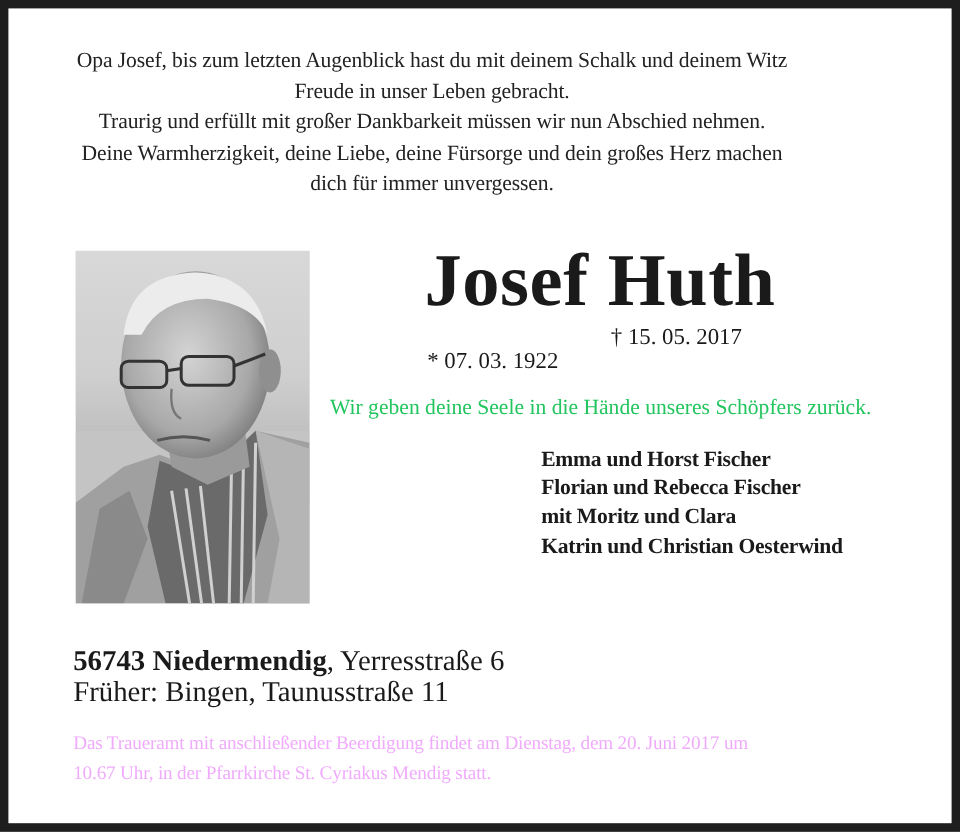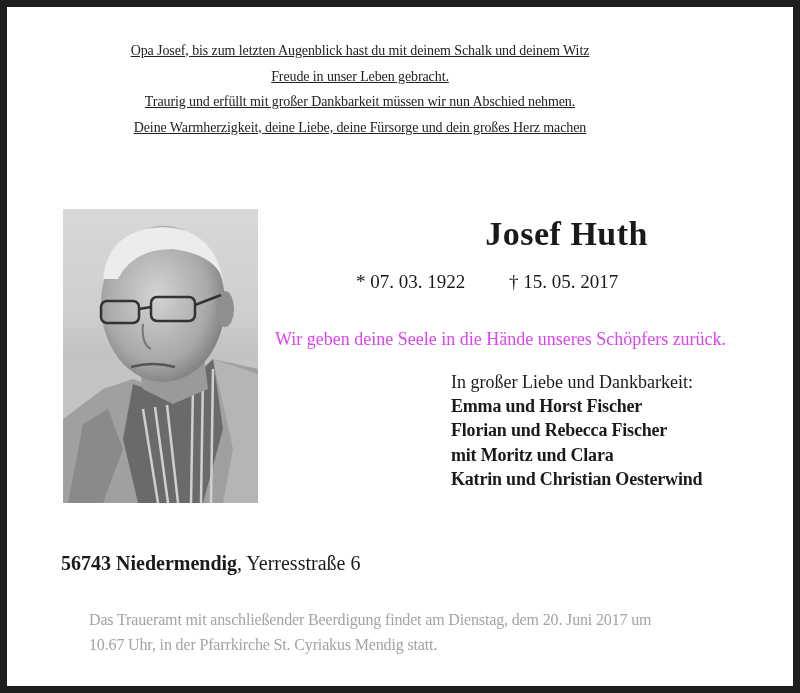--- a/index.html
+++ b/index.html
@@ -22,112 +22,110 @@
       width: 786px;
       height: 679px;
       background: #ffffff;
     }
     .intro {
       position: absolute;
       left: 0;
       top: 38px;
       width: 720px;
       text-align: center;
-      font-size: 14px;
+      font-size: 18px;
       line-height: 25.5px;
       color: #222;
       letter-spacing: -0.1px;
-      text-decoration: underline;
     }
     .intro div { white-space: nowrap; }
     .photo {
       position: absolute;
       left: 63px;
       top: 209px;
       width: 195px;
       height: 294px;
       overflow: hidden;
       background: #d2d2d2;
     }
     .photo svg { display: block; }
     .name {
       position: absolute;
-      left: 328px;
+      left: 340px;
       top: 204px;
       width: 320px;
-      text-align: right;
-      font-size: 34px;
+      text-align: center;
+      font-size: 62px;
       font-weight: bold;
       line-height: 60px;
       color: #1a1a1a;
       letter-spacing: 0.5px;
     }
     .dates {
       position: absolute;
       top: 270px;
       font-size: 19px;
       line-height: 24px;
       color: #1a1a1a;
       white-space: nowrap;
     }
-    .birth { left: 356px; }
+    .birth { left: 356px; margin-top: 20px; }
     .death { left: 509px; }
     .verse {
       position: absolute;
       left: 275px;
       top: 327px;
       font-size: 18px;
       line-height: 24px;
       white-space: nowrap;
-      color: #d946ef;
+      color: #22c55e;
     }
     .mourners {
       position: absolute;
       left: 451px;
       top: 370px;
       font-size: 18px;
       line-height: 24.2px;
       white-space: nowrap;
       color: #1a1a1a;
     }
     .mourners .lead { font-weight: normal; }
     .mourners .fam { font-weight: bold; letter-spacing: -0.2px; }
     .address {
       position: absolute;
       left: 61px;
       top: 538px;
-      font-size: 20px;
+      font-size: 24px;
       line-height: 26px;
       white-space: nowrap;
       color: #1a1a1a;
-      margin-top: 12px;
     }
     .address .strong { font-weight: bold; }
     .notice {
       position: absolute;
       left: 61px;
       top: 607px;
       font-size: 16px;
       line-height: 25px;
       white-space: nowrap;
-      color: #a3a3a3;
+      color: #f0abfc;
       letter-spacing: -0.15px;
-      margin-left: 28px;
     }
   </style>
 </head>
 <body>
 
 <div class="frame"></div>
 
 <div class="intro">
   <div>Opa Josef, bis zum letzten Augenblick hast du mit deinem Schalk und deinem Witz</div>
   <div>Freude in unser Leben gebracht.</div>
   <div>Traurig und erfüllt mit großer Dankbarkeit müssen wir nun Abschied nehmen.</div>
   <div>Deine Warmherzigkeit, deine Liebe, deine Fürsorge und dein großes Herz machen</div>
+  <div>dich für immer unvergessen.</div>
 </div>
 
 <div class="photo">
   <svg width="195" height="294" viewBox="0 0 195 294" xmlns="http://www.w3.org/2000/svg">
     <defs>
       <linearGradient id="bg" x1="0" y1="0" x2="0" y2="1">
         <stop offset="0" stop-color="#d8d8d8"></stop>
         <stop offset="0.35" stop-color="#cfcfcf"></stop>
         <stop offset="0.55" stop-color="#bdbdbd"></stop>
         <stop offset="1" stop-color="#c8c8c8"></stop>
@@ -175,27 +173,27 @@
   </svg>
 </div>
 
 <div class="name">Josef Huth</div>
 <div class="dates birth">* 07. 03. 1922</div>
 <div class="dates death">† 15. 05. 2017</div>
 
 <div class="verse">Wir geben deine Seele in die Hände unseres Schöpfers zurück.</div>
 
 <div class="mourners">
-  <div class="lead">In großer Liebe und Dankbarkeit:</div>
   <div class="fam">Emma und Horst Fischer</div>
   <div class="fam">Florian und Rebecca Fischer</div>
   <div class="fam">mit Moritz und Clara</div>
   <div class="fam">Katrin und Christian Oesterwind</div>
 </div>
 
 <div class="address">
   <div><span class="strong">56743 Niedermendig</span><span>, Yerresstraße 6</span></div>
+  <div>Früher: Bingen, Taunusstraße 11</div>
 </div>
 
 <div class="notice">
   <div>Das Traueramt mit anschließender Beerdigung findet am Dienstag, dem 20. Juni 2017 um</div>
   <div>10.67 Uhr, in der Pfarrkirche St. Cyriakus Mendig statt.</div>
 </div>
 
 </body></html>

